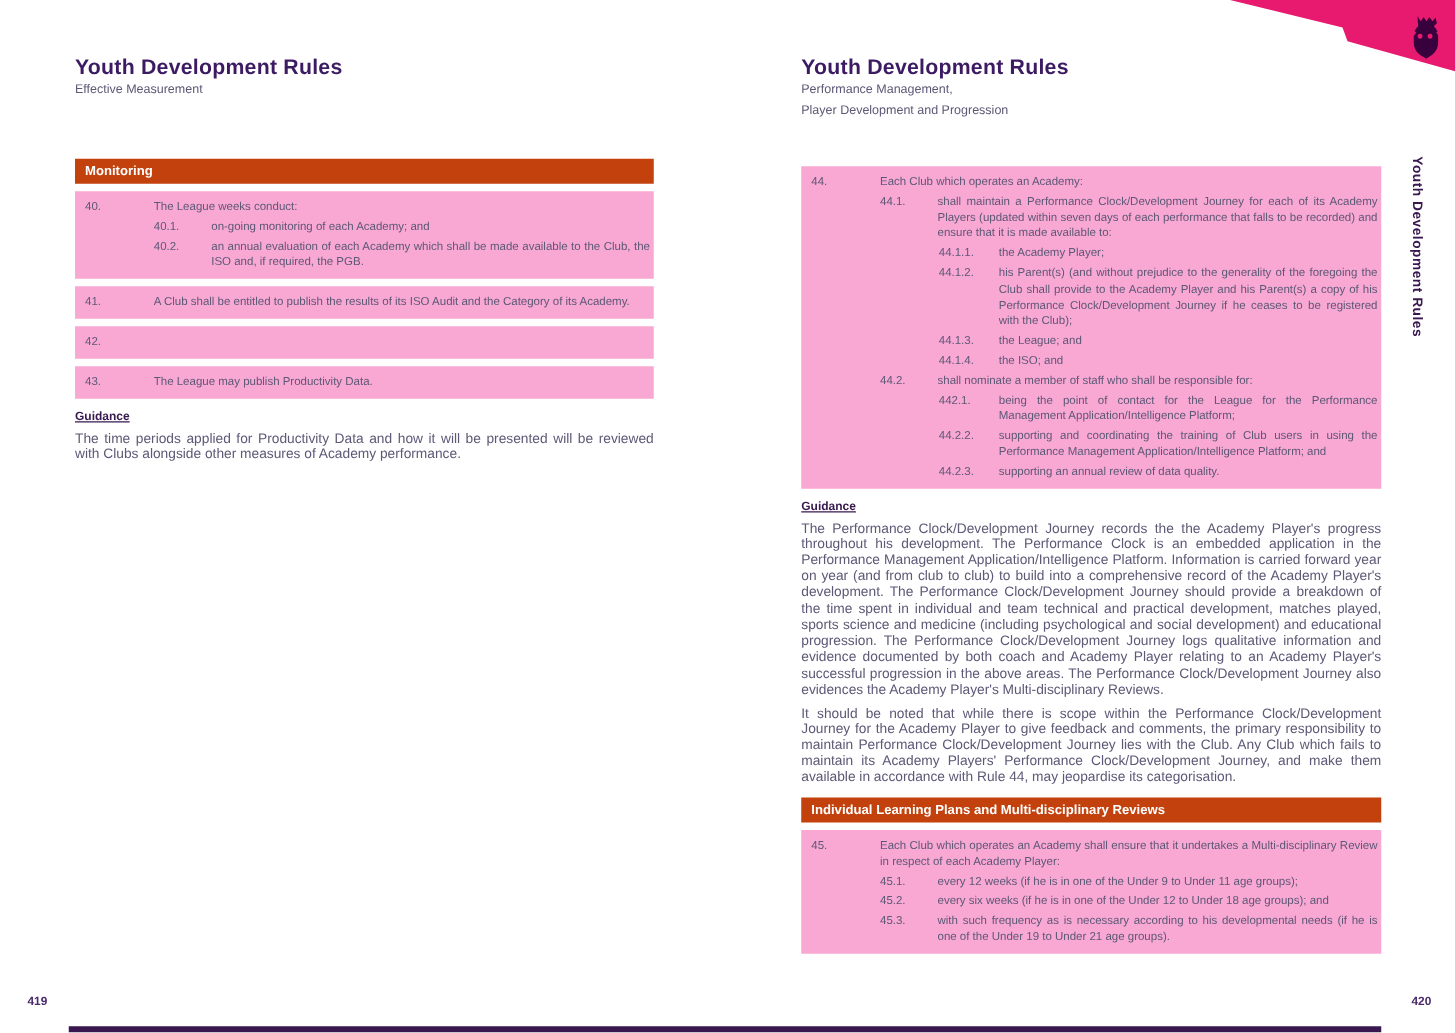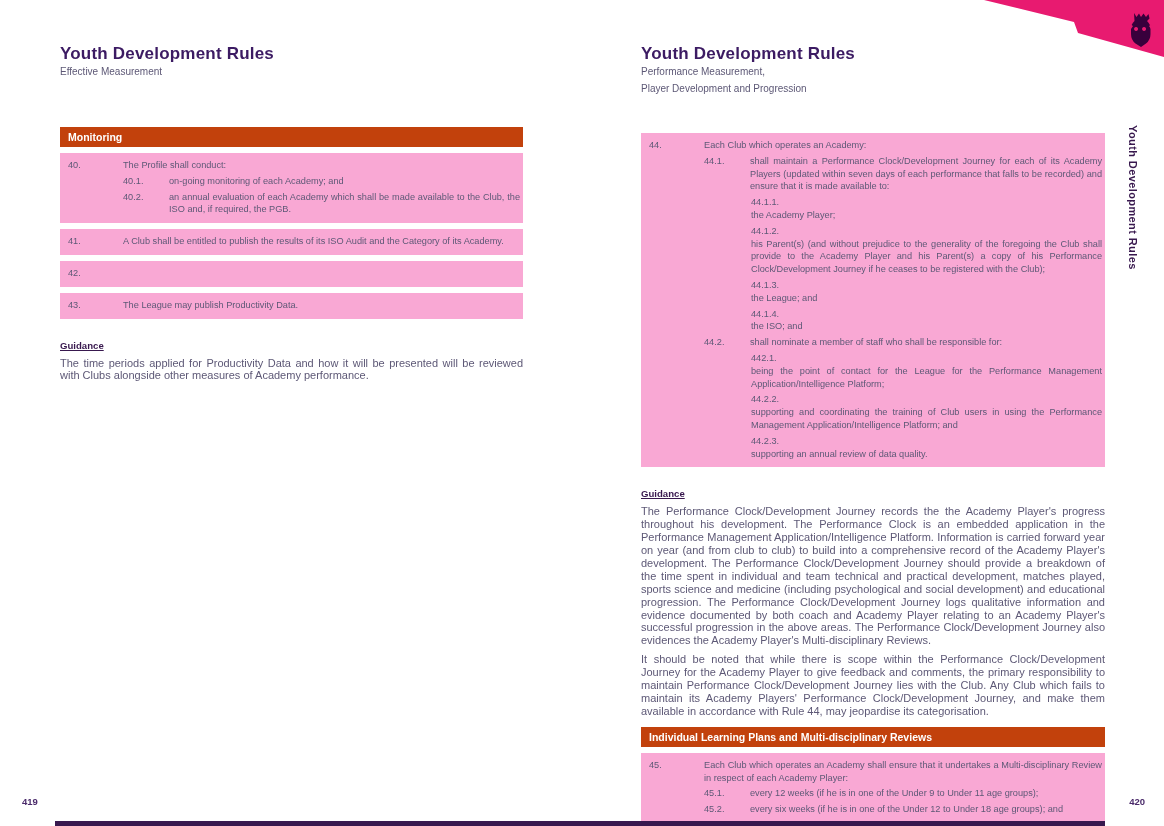--- a/index.html
+++ b/index.html
@@ -26,23 +26,23 @@
   .sections > .section-bar:first-child{margin-top:0;}
   .block{
     background:#f9a8d4;margin-top:6px;padding:6px 3px 7px 0;
   }
   .item{display:flex;margin-top:3px;font-size:9.2px;line-height:12.8px;color:#5d5876;}
   .item:first-child{margin-top:0;}
   .item .num{flex:0 0 auto;}
   .item .txt{flex:1 1 auto;text-align:justify;}
   .lv1{padding-left:8px;}  .lv1 .num{width:55px;}
   .lv2{padding-left:63px;justify-content:center;} .lv2 .num{width:46px;}
-  .lv3{padding-left:110px;flex-direction:column;}.lv3 .num{width:48px;}
+  .lv3{padding-left:110px;}.lv3 .num{width:48px;}
   .guidance-heading{
-    margin-top:21px;font-size:9.6px;font-weight:bold;color:#38184e;
+    margin-top:9px;font-size:9.6px;font-weight:bold;color:#38184e;
     text-decoration:underline;
   }
   .guidance-para{
     margin-top:6px;font-size:11px;line-height:12.9px;color:#5d5876;text-align:justify;
   }
   .side-tab{
     position:absolute;left:1127px;top:125px;height:200px;
     writing-mode:vertical-rl;font-size:11px;font-weight:bold;color:#38184e;
     letter-spacing:.4px;white-space:nowrap;
   }
@@ -62,21 +62,21 @@
 <div class="page page-left">
     <div class="page-title">Youth Development Rules</div>
     <div class="page-subtitle">
       <div>Effective Measurement</div>
     </div>
     <div class="sections">
       <div class="section-bar">Monitoring</div>
       <div class="block">
         <div class="item lv1">
           <span class="num">40.</span>
-          <span class="txt">The Profile shall conduct:</span>
+          <span class="txt">The League weeks conduct:</span>
         </div>
         <div class="item lv2">
           <span class="num">40.1.</span>
           <span class="txt">on-going monitoring of each Academy; and</span>
         </div>
         <div class="item lv2">
           <span class="num">40.2.</span>
           <span class="txt">an annual evaluation of each Academy which shall be made available to the Club, the ISO and, if required, the PGB.</span>
         </div>
       </div>
@@ -98,21 +98,21 @@
         </div>
       </div>
       <div class="guidance-heading">Guidance</div>
       <div class="guidance-para">The time periods applied for Productivity Data and how it will be presented will be reviewed with Clubs alongside other measures of Academy performance.</div>
     </div>
   </div>
 
 <div class="page page-right">
     <div class="page-title">Youth Development Rules</div>
     <div class="page-subtitle">
-      <div>Performance Measurement,</div>
+      <div>Performance Management,</div>
       <div>Player Development and Progression</div>
     </div>
     <div class="sections">
       <div class="block">
         <div class="item lv1">
           <span class="num">44.</span>
           <span class="txt">Each Club which operates an Academy:</span>
         </div>
         <div class="item lv2">
           <span class="num">44.1.</span>

